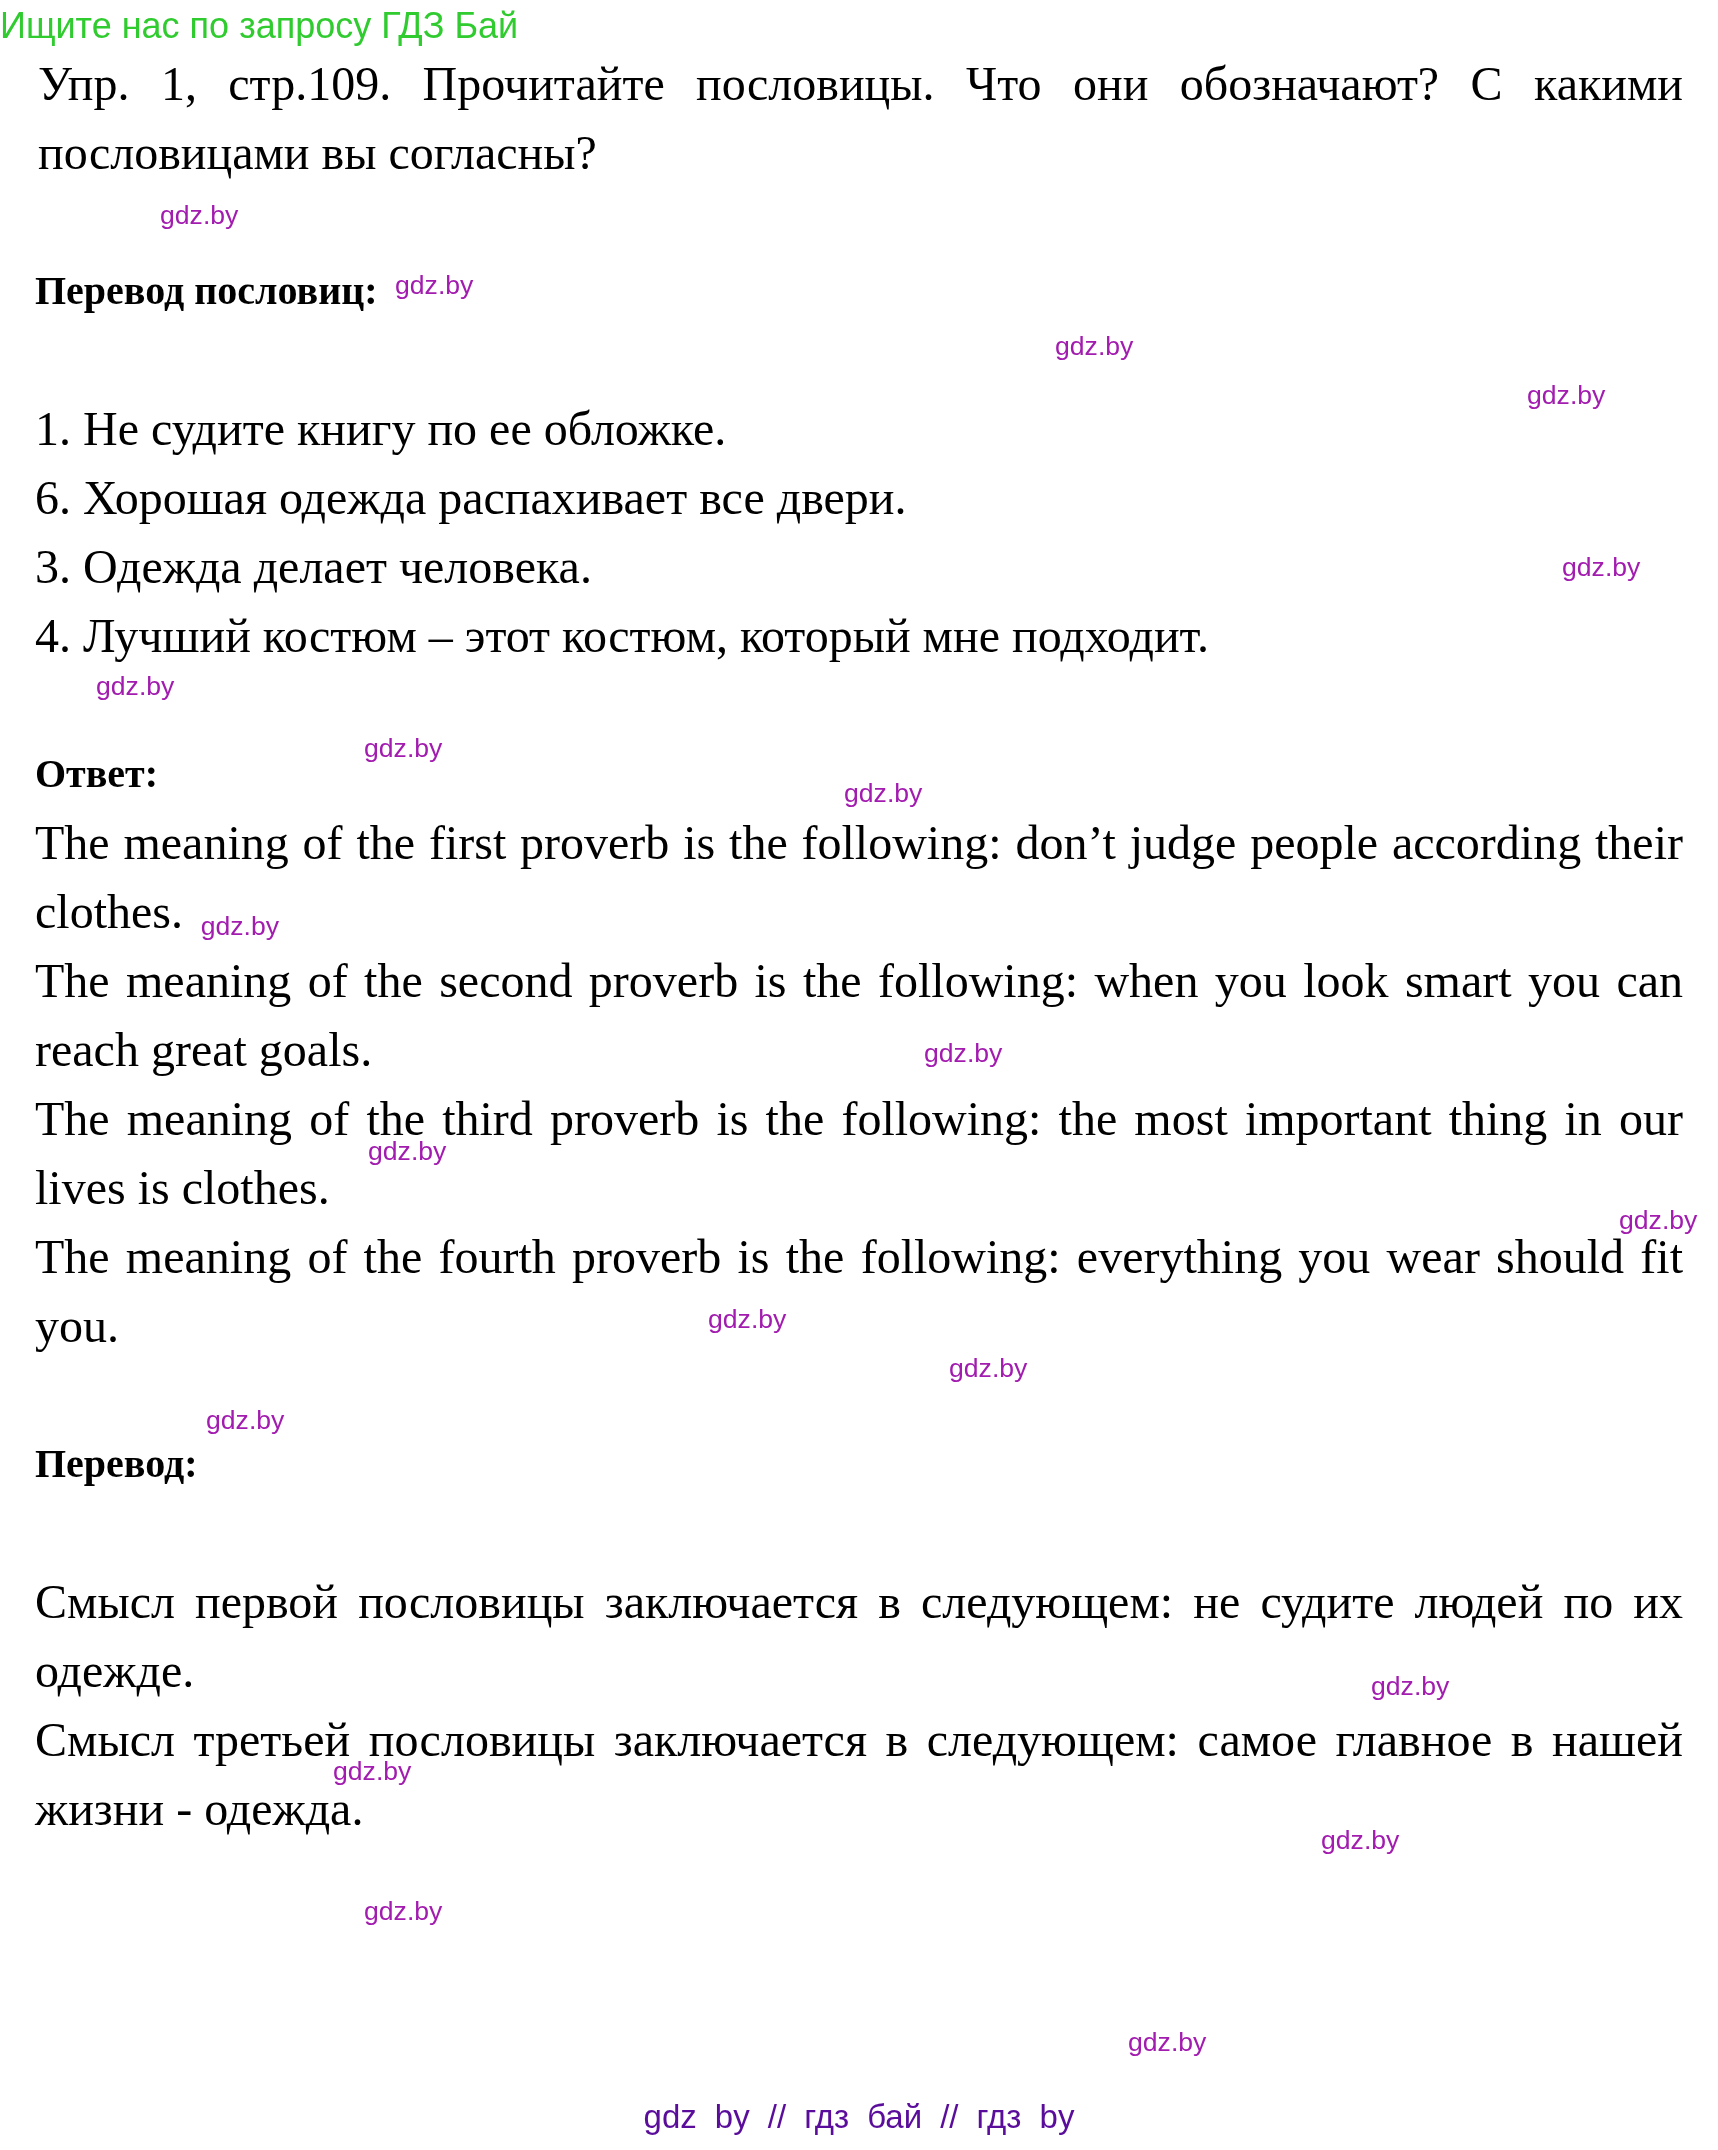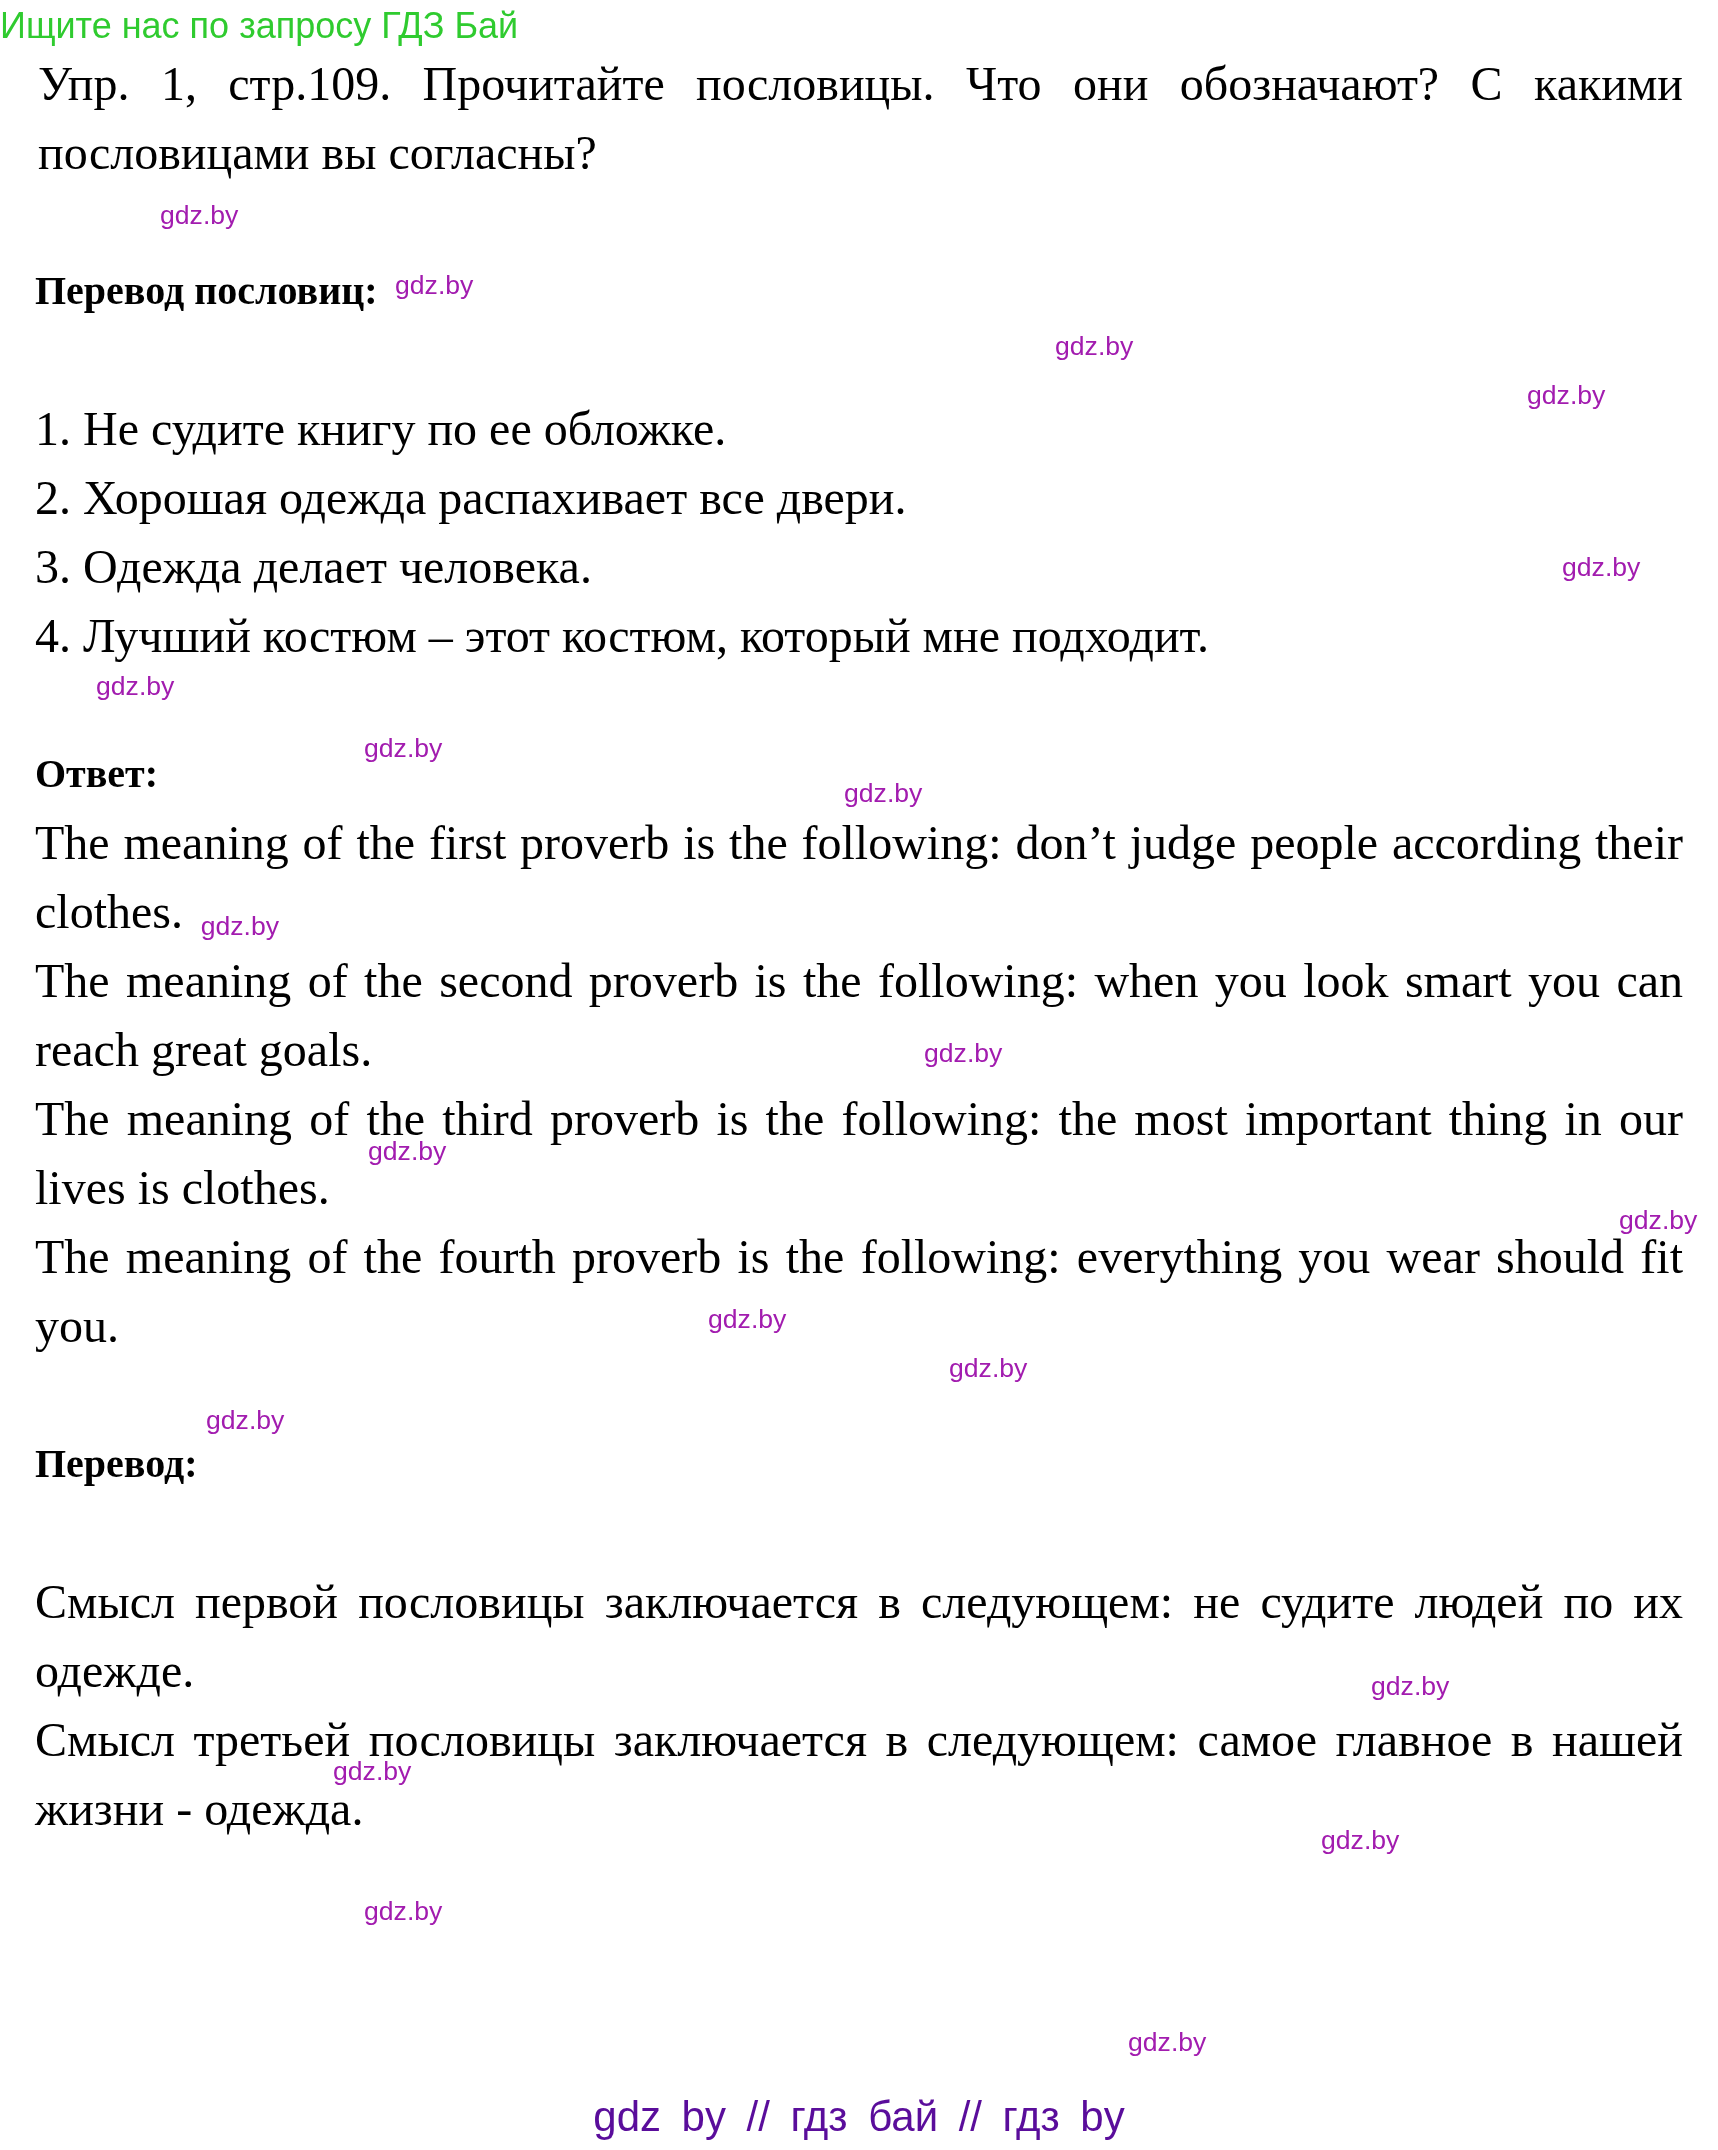--- a/index.html
+++ b/index.html
@@ -77,40 +77,40 @@
     margin-left: 17.7px;
     vertical-align: baseline;
   }
   .footer {
     position: absolute;
     left: 0;
     right: 0;
     bottom: 14px;
     text-align: center;
     font-family: "Liberation Sans", "DejaVu Sans", sans-serif;
-    font-size: 42px;
+    font-size: 33px;
     line-height: 39px;
     word-spacing: 8.9px;
   }
 </style>
 </head>
 <body>
 
 <div class="page" style="background: rgb(255, 255, 255);">
 
   <div class="promo" style="color: rgb(47, 203, 47);">Ищите нас по запросу ГДЗ Бай</div>
 
   <div class="doc">
     <p class="heading">Упр. 1, стр.109. Прочитайте  пословицы. Что они обозначают? С какими пословицами вы согласны?</p>
 
     <h2 class="section-h">Перевод пословиц:</h2>
 
     <div class="plist">
       <p>1. Не судите книгу по ее обложке.</p>
-      <p>2. Хорошая одежда распахивает все двери.</p>
+      <p>6. Хорошая одежда распахивает все двери.</p>
       <p>3. Одежда делает человека.</p>
       <p>4. Лучший костюм – этот костюм, который мне подходит.</p>
     </div>
 
     <h2 class="section-h answer-h">Ответ:</h2>
 
     <p class="para"><span>The meaning of the first proverb is the following: don’t judge people according their clothes.</span><span class="wm wm-in">gdz.by</span></p>
     <p class="para">The meaning of the second proverb is the following: when you look smart you can reach great goals.</p>
     <p class="para">The meaning of the third proverb is the following: the most important thing in our lives is clothes.</p>
     <p class="para">The meaning of the fourth proverb is the following: everything you wear should fit you.</p>

